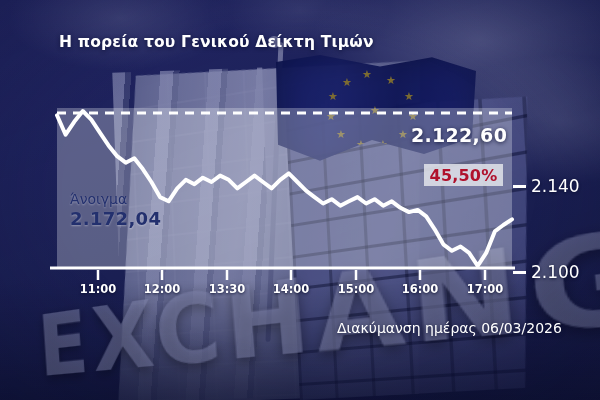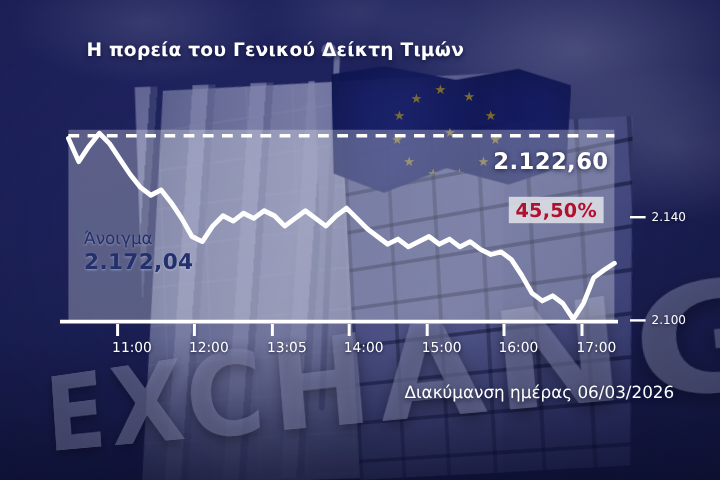--- a/index.html
+++ b/index.html
@@ -130,21 +130,21 @@
     background: radial-gradient(ellipse 520px 340px at 300px 190px, rgba(0,0,0,0) 45%, rgba(12,16,48,0.40) 100%);
   }
 
   
   .chart-wrap { position: absolute; inset: 0; }
   .chart-svg { position: absolute; left: 0; top: 0; }
 
   
   .title {
     position: absolute;
-    left: 72px; top: 33px;
+    left: 59px; top: 33px;
     font-size: 15.5px;
     font-weight: bold;
     color: #ffffff;
     letter-spacing: 0.2px;
     text-shadow: 0 1px 4px rgba(10,14,45,0.75);
     white-space: nowrap;
   }
   .open-box {
     position: absolute;
     left: 70px; top: 192px;
@@ -172,37 +172,36 @@
     display: flex; align-items: center; justify-content: center;
     color: #b0112c;
     font-size: 16px;
     font-weight: bold;
     letter-spacing: 0.2px;
   }
 
   .ytick {
     position: absolute;
     color: #ffffff;
-    font-size: 10px;
+    font-size: 17px;
     white-space: nowrap;
     text-shadow: 0 1px 3px rgba(10,14,45,0.8);
-    padding-left: 12px;
   }
   .ytick-dash {
     display: inline-block;
     width: 13px; height: 2.5px;
     background: #ffffff;
     vertical-align: middle;
     margin-right: 5px;
     margin-bottom: 1px;
   }
   .ytick-140 { left: 513px; top: 176px; }
   .ytick-100 { left: 513px; top: 262px; }
 
-  .xlabels { position: absolute; left: 12px; top: 282px; width: 554px; height: 16px; }
+  .xlabels { position: absolute; left: 0; top: 282px; width: 554px; height: 16px; font-weight: bold; }
   .xlabel {
     position: absolute;
     transform: translateX(-50%);
     font-size: 11.5px;
     color: #ffffff;
     text-shadow: 0 1px 3px rgba(10,14,45,0.85);
     white-space: nowrap;
   }
 
   .caption {
@@ -286,21 +285,21 @@
   <div class="ytick ytick-140">
     <span class="ytick-dash"></span><span>2.140</span>
   </div>
   <div class="ytick ytick-100">
     <span class="ytick-dash"></span><span>2.100</span>
   </div>
 
   <div class="xlabels" id="xlabels">
       <div class="xlabel" style="left: 98px;">11:00</div>
       <div class="xlabel" style="left: 162px;">12:00</div>
-      <div class="xlabel" style="left: 227px;">13:05</div>
+      <div class="xlabel" style="left: 227px;">13:30</div>
       <div class="xlabel" style="left: 291px;">14:00</div>
       <div class="xlabel" style="left: 356px;">15:00</div>
       <div class="xlabel" style="left: 420px;">16:00</div>
       <div class="xlabel" style="left: 485px;">17:00</div>
     </div>
 
   <div class="caption">Διακύμανση ημέρας 06/03/2026</div>
 </div>
 
 </body></html>

